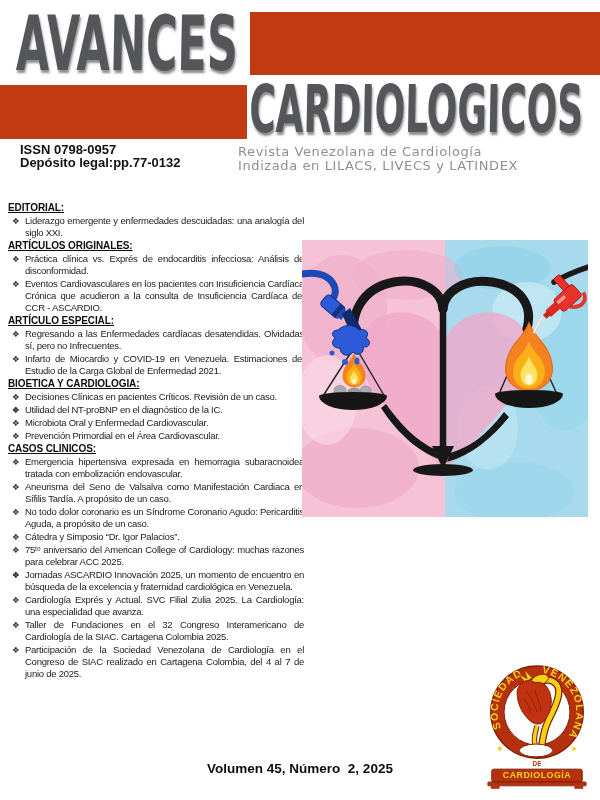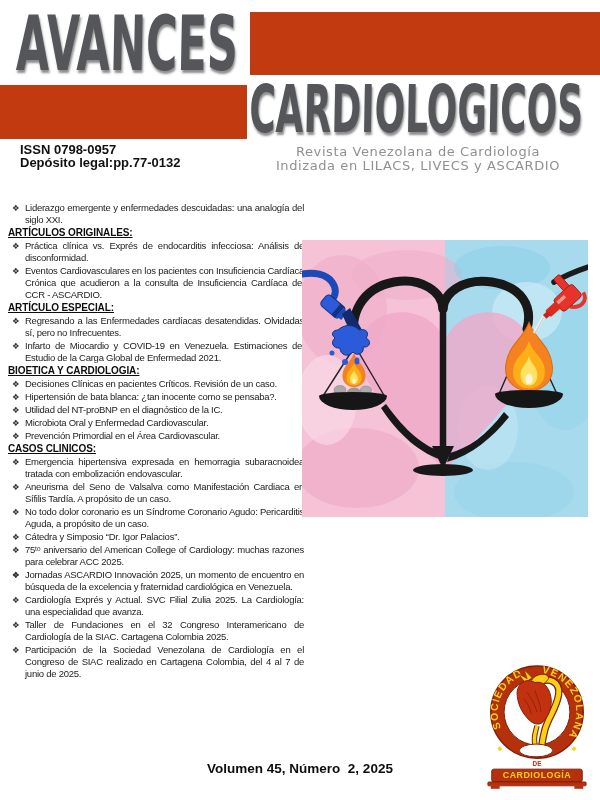--- a/index.html
+++ b/index.html
@@ -16,21 +16,21 @@
   .display-title{
     position:absolute;color:#55565A;font-weight:bold;
     font-family:"DejaVu Sans","Liberation Sans",sans-serif;
     line-height:1;transform-origin:0 0;white-space:nowrap;
     text-shadow:2px 3px 3px rgba(50,50,50,.55), -1px -1px 0 rgba(255,255,255,.8);
   }
   .t1{left:17px;top:6px;font-size:76px;transform:scaleX(.565) skewX(-2deg);}
   .t2{left:250px;top:77px;font-size:66px;transform:scaleX(.545) skewX(-2deg);}
   .issn-block{position:absolute;left:20px;top:143px;font-size:13px;font-weight:bold;line-height:13px;color:#111;}
   .subtitle{
-    position:absolute;left:238px;top:145px;width:360px;text-align:center;
+    position:absolute;left:238px;top:145px;width:360px;
     color:#8f9092;font-size:13px;line-height:13.5px;letter-spacing:.6px;
     font-family:"DejaVu Sans","Liberation Sans",sans-serif;
   }
   
   #toc{position:absolute;left:8px;top:202px;width:296px;}
   .sec-title{
     margin:0 0 1px 0;font-size:10px;line-height:12px;font-weight:bold;
     text-decoration:underline;color:#0d0d0d;letter-spacing:-0.1px;
   }
   .toc-section{margin:0 0 1px 0;}
@@ -58,25 +58,26 @@
 <div class="display-title t1">AVANCES</div>
 <div class="display-title t2">CARDIOLOGICOS</div>
 
 <div class="issn-block">
   <div>ISSN 0798-0957</div>
   <div>Depósito legal:pp.77-0132</div>
 </div>
 
 <div class="subtitle">
   <div>Revista Venezolana de Cardiología</div>
-  <div>Indizada en LILACS, LIVECS y ASCARDIO</div>
+  <div>Indizada en LILACS, LIVECS y LATINDEX</div>
 </div>
 
 <div id="toc">
   <section class="toc-section">
+    <h3 class="sec-title">EDITORIAL:</h3>
 
   <div class="toc-item">
     <span class="bullet">❖</span><span class="item-text">Liderazgo emergente y enfermedades descuidadas: una analogía del siglo XXI.</span>
   </div>
 </section>
 
   <section class="toc-section">
     <h3 class="sec-title">ARTÍCULOS ORIGINALES:</h3>
 
   <div class="toc-item">
@@ -104,21 +105,21 @@
     <h3 class="sec-title">BIOETICA Y CARDIOLOGIA:</h3>
 
   <div class="toc-item">
     <span class="bullet">❖</span><span class="item-text">Decisiones Clínicas en pacientes Críticos. Revisión de un caso.</span>
   </div>
 </section>
 
   <section class="toc-section">
 
   <div class="toc-item">
-    <span class="bullet">❖</span><span class="item-text">Hipertensión de bata blanca: ¿tan inocente como se pensaba?.</span>
+    <span class="bullet">❖</span>
   </div>
 
   <div class="toc-item">
     <span class="bullet">❖</span><span class="item-text">Utilidad del NT-proBNP en el diagnóstico de la IC.</span>
   </div>
 
   <div class="toc-item">
     <span class="bullet">❖</span><span class="item-text">Microbiota Oral y Enfermedad Cardiovascular.</span>
   </div>
 

